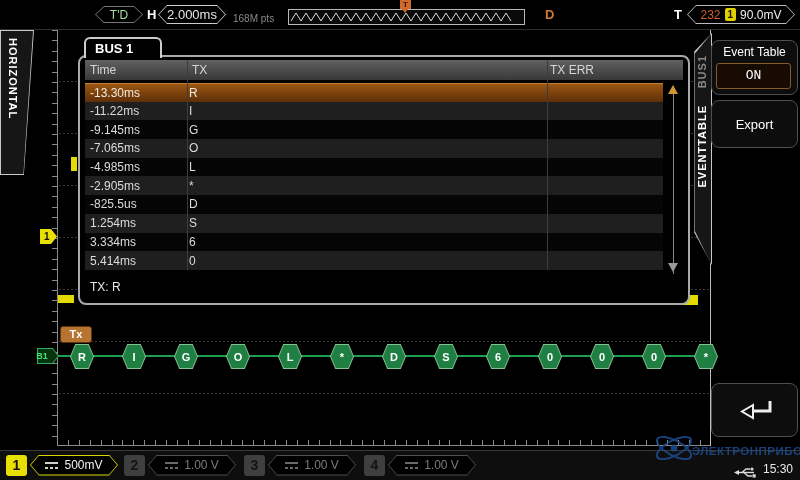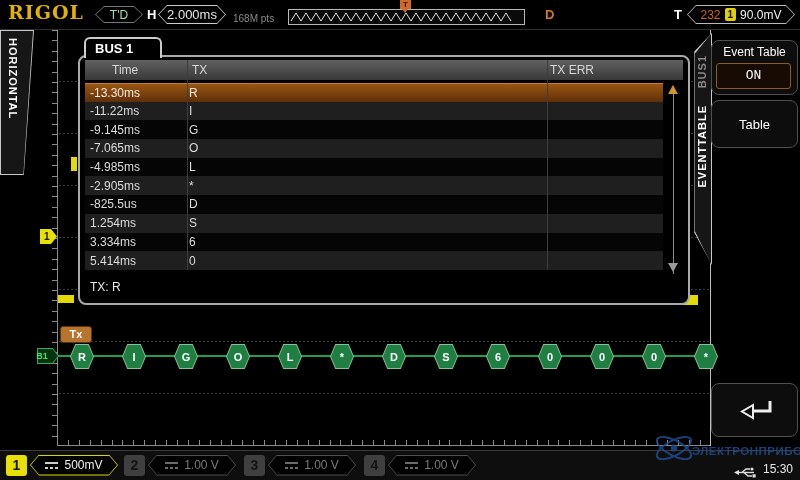--- a/index.html
+++ b/index.html
@@ -139,21 +139,20 @@
   .usb { position:absolute; left:733px; top:464px; z-index:9; }
   .watermark { position:absolute; left:652px; top:424px; z-index:10; opacity:.85; pointer-events:none; }
   .wm-text { position:absolute; left:40px; top:21px; color:#1d4c8f; font-weight:bold; font-size:11.5px;
              letter-spacing:.5px; white-space:nowrap; }
 </style>
 </head>
 <body>
 
 <div id="screen">
 
-  <div class="logo">RIGOL</div>
 
   <div class="hexbadge" style="left:95px;top:6px;width:48px;height:17px;--bc:#777;">
     <span style="color:#9fdf9f;font-size:12px;">T'D</span>
   </div>
 
   <div class="toplabel" style="left:147px;top:7px;">H</div>
 
   <div class="hexbadge" style="left:158px;top:5px;width:68px;height:19px;--bc:#ccc;">
     <span style="color:#e5e5e5;font-size:13px;">2.000ms</span>
   </div>
@@ -240,21 +239,21 @@
   <div class="sym" style="left:642px;">
       <span>0</span>
     </div>
   <div class="sym" style="left:694px;">
       <span>*</span>
     </div>
 
   <div class="bustab">BUS 1</div>
   <div class="popup">
     <div class="thead">
-      <span style="left:5px;margin-left:22px;">Time</span>
+      <span style="left:5px;">Time</span>
       <span style="left:107px;">TX</span>
       <span style="left:465px;">TX ERR</span>
     </div>
     <div class="tbody">
       <div class="trow sel">
           <span class="c-time">-13.30ms</span>
           <span class="c-tx">R</span>
         </div>
       <div class="trow">
           <span class="c-time">-11.22ms</span>
@@ -305,21 +304,21 @@
     <div class="shape-border" style="clip-path:polygon(100% 0,26% 8%,26% 86%,100% 100%);"></div>
     <div class="shape-fill" style="clip-path:polygon(100% 0,26% 8.6%,26% 85.5%,100% 100%);"></div>
     <span class="vtext flip" style="position:absolute;left:8px;top:22px;color:#8a8a8a;">BUS1</span>
     <span class="vtext flip" style="position:absolute;left:8px;top:72px;color:#fff;">EVENTTABLE</span>
   </div>
 
   <div class="menuitem" style="top:40px;height:55px;">
     <span class="mlabel">Event Table</span>
     <div class="onbtn">ON</div>
   </div>
-  <div class="menuitem bigbtn" style="top:100px;height:48px;">Table</div>
+  <div class="menuitem bigbtn" style="top:100px;height:48px;">Export</div>
   <div class="menuitem bigbtn" style="top:383px;height:54px;">
     <svg width="44" height="26">
       <path d="M37 4 v10 H19" stroke="#eee" stroke-width="3" fill="none"></path>
       <path d="M20 8 L9 14.5 L20 21 Z" stroke="#eee" stroke-width="2" fill="none"></path>
     </svg>
   </div>
 
   <div class="chanbar">
     <div class="chan active" style="left:6px;">
       <span class="num">1</span>

